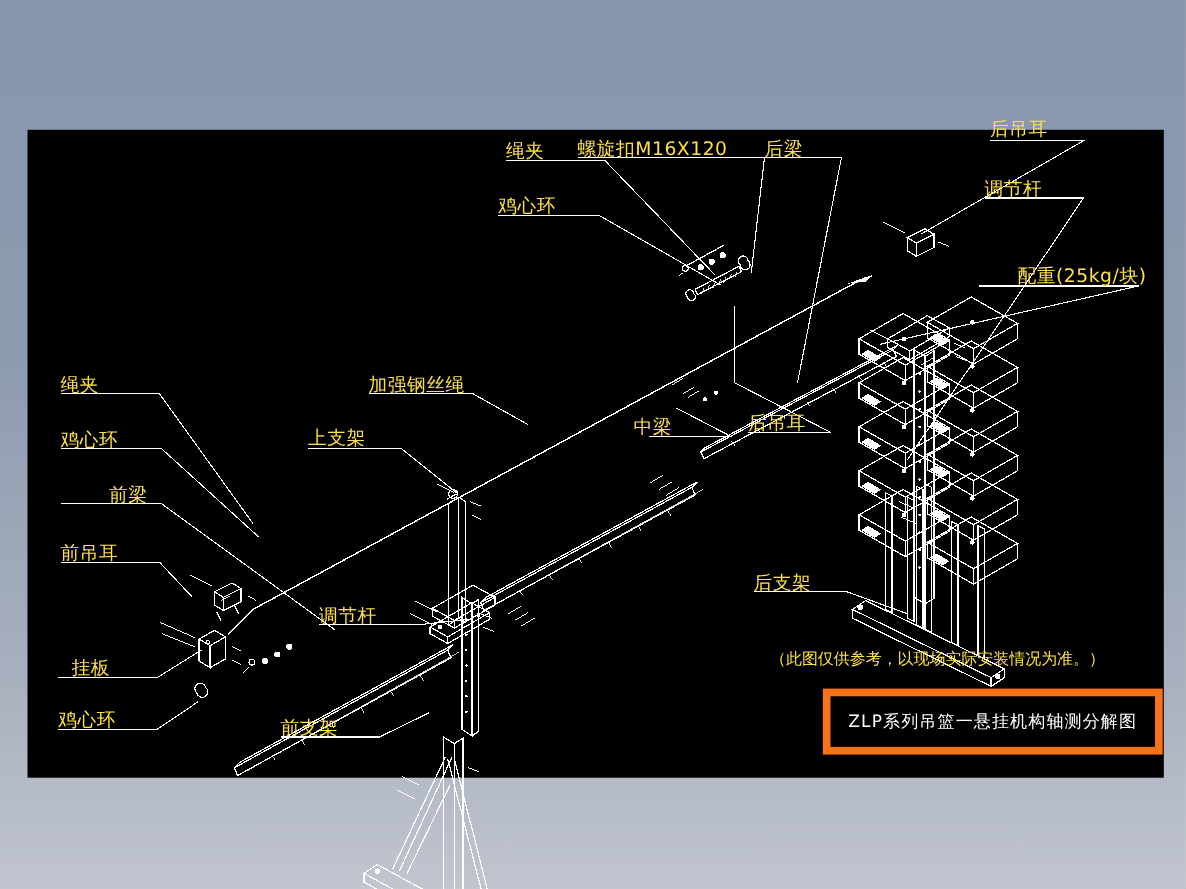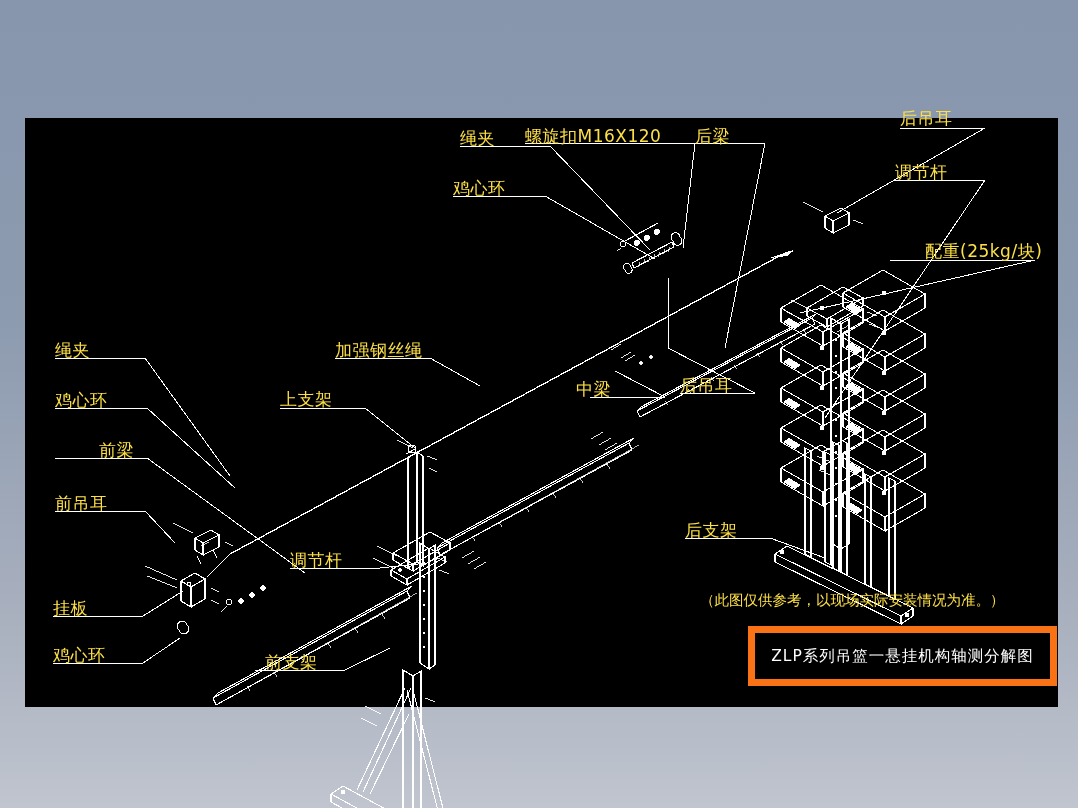--- a/index.html
+++ b/index.html
@@ -457,25 +457,25 @@
     <div class="lbl" style="left:500px;top:9px;">螺旋扣M16X120</div>
     <div class="lbl" style="left:670px;top:9px;">后梁</div>
     <div class="lbl" style="left:428px;top:61px;">鸡心环</div>
     <div class="lbl" style="left:310px;top:223px;position:absolute;">加强钢丝绳</div>
     <div class="lbl" style="left:255px;top:273px;font-family:Liberation Mono, monospace;">上支架</div>
 
     <div class="lbl" style="left:30px;top:223px;">绳夹</div>
     <div class="lbl" style="left:30px;top:273px;">鸡心环</div>
     <div class="lbl" style="left:30px;top:323px;margin-left:44px;">前梁</div>
     <div class="lbl" style="left:30px;top:376px;">前吊耳</div>
-    <div class="lbl" style="left:28px;top:481px;">挂板</div>
+    <div class="lbl" style="left:40px;top:481px;">挂板</div>
     <div class="lbl" style="left:28px;top:528px;">鸡心环</div>
 
     <div class="lbl" style="left:265px;top:433px;">调节杆</div>
-    <div class="lbl" style="left:230px;top:535px;margin-left:10px;">前支架</div>
+    <div class="lbl" style="left:230px;top:535px;">前支架</div>
     <div class="lbl" style="left:551px;top:262px;">中梁</div>
     <div class="lbl" style="left:655px;top:258px;">后吊耳</div>
 
     <div class="lbl" style="left:875px;top:-9px;">后吊耳</div>
     <div class="lbl" style="left:870px;top:45px;">调节杆</div>
     <div class="lbl" style="left:900px;top:124px;">配重(25kg/块)</div>
     <div class="lbl" style="left:660px;top:403px;">后支架</div>
 
     <div class="note" style="left:675px;top:473px;">（此图仅供参考，以现场实际安装情况为准。）</div>
 

